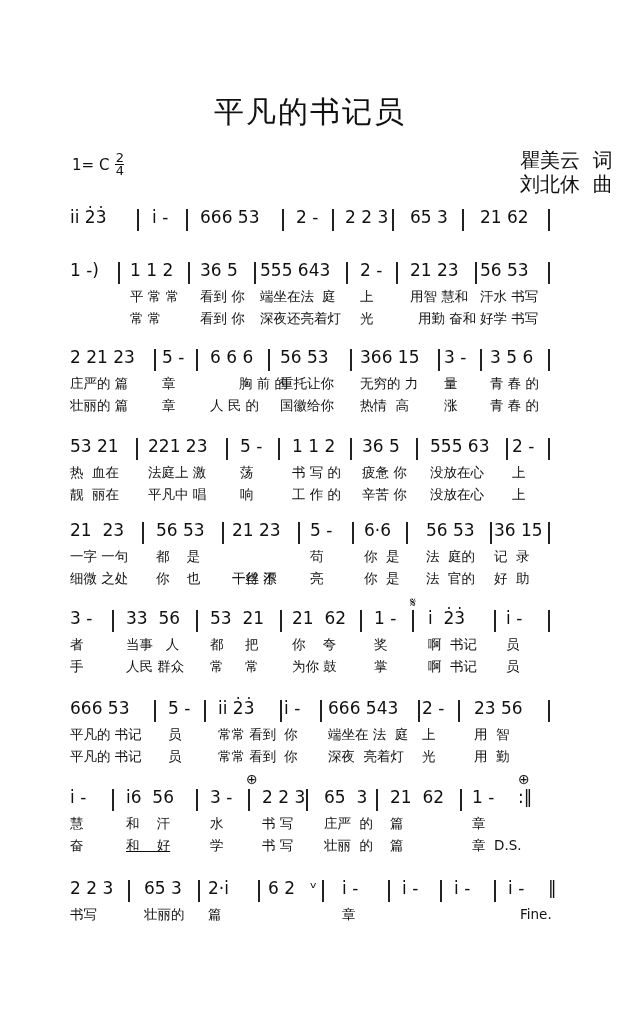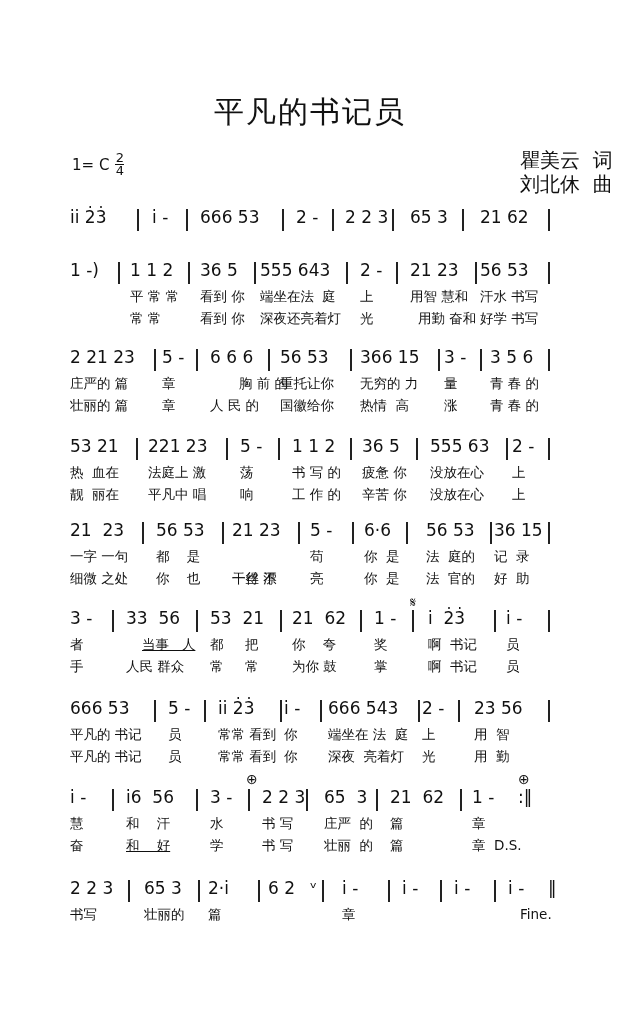--- a/index.html
+++ b/index.html
@@ -58,21 +58,21 @@
       <div class="lyric"><span class="lyr" style="left: 0px;">热  血在</span><span class="lyr" style="left: 78px;">法庭上 激</span><span class="lyr" style="left: 170px;">荡</span><span class="lyr" style="left: 222px;">书 写 的</span><span class="lyr" style="left: 292px;">疲惫 你</span><span class="lyr" style="left: 360px;">没放在心</span><span class="lyr" style="left: 442px;">上</span></div>
       <div class="lyric"><span class="lyr" style="left: 0px;">靓  丽在</span><span class="lyr" style="left: 78px;">平凡中 唱</span><span class="lyr" style="left: 170px;">响</span><span class="lyr" style="left: 222px;">工 作 的</span><span class="lyr" style="left: 292px;">辛苦 你</span><span class="lyr" style="left: 360px;">没放在心</span><span class="lyr" style="left: 442px;">上</span></div>
     </div>
     <div class="system" style="top: 520px;">
       <div class="notes"><span class="tok" style="left: 0px;">21  23</span><span class="bl" style="left: 72px;"></span><span class="tok" style="left: 86px;">56 53</span><span class="bl" style="left: 152px;"></span><span class="tok" style="left: 162px;">21 23</span><span class="bl" style="left: 228px;"></span><span class="tok" style="left: 240px;">5 -</span><span class="bl" style="left: 282px;"></span><span class="tok" style="left: 294px;">6·6</span><span class="bl" style="left: 336px;"></span><span class="tok" style="left: 356px;">56 53</span><span class="bl" style="left: 420px;"></span><span class="tok" style="left: 424px;">36 15</span><span class="bl" style="left: 478px;"></span></div>
       <div class="lyric"><span class="lyr" style="left: 0px;">一字 一句</span><span class="lyr" style="left: 86px;">都    是</span><span class="lyr" style="left: 162px; margin-top: 22px;">一丝 不</span><span class="lyr" style="left: 240px;">苟</span><span class="lyr" style="left: 294px;">你  是</span><span class="lyr" style="left: 356px;">法  庭的</span><span class="lyr" style="left: 424px;">记  录</span></div>
       <div class="lyric"><span class="lyr" style="left: 0px;">细微 之处</span><span class="lyr" style="left: 86px;">你    也</span><span class="lyr" style="left: 162px;">干得 漂</span><span class="lyr" style="left: 240px;">亮</span><span class="lyr" style="left: 294px;">你  是</span><span class="lyr" style="left: 356px;">法  官的</span><span class="lyr" style="left: 424px;">好  助</span></div>
     </div>
     <div class="system" style="top: 608px;">
       <div class="notes"><span class="tok" style="left: 0px;">3 -</span><span class="bl" style="left: 42px;"></span><span class="tok" style="left: 56px;">33  56</span><span class="bl" style="left: 126px;"></span><span class="tok" style="left: 140px;">53  21</span><span class="bl" style="left: 210px;"></span><span class="tok" style="left: 222px;">21  62</span><span class="bl" style="left: 290px;"></span><span class="tok" style="left: 304px;">1 -</span><span class="bl" style="left: 342px;"></span><span class="tok" style="left: 358px;">i̇  2̇3̇</span><span class="bl" style="left: 424px;"></span><span class="tok" style="left: 436px;">i̇ -</span><span class="bl" style="left: 478px;"></span><span class="sym" style="left: 340px; top: -14px;">𝄋</span></div>
-      <div class="lyric"><span class="lyr" style="left: 0px;">者</span><span class="lyr" style="left: 72px; text-decoration: underline;">当事   人</span><span class="lyr" style="left: 140px;">都     把</span><span class="lyr" style="left: 222px;">你    夸</span><span class="lyr" style="left: 304px;">奖</span><span class="lyr" style="left: 358px;">啊  书记</span><span class="lyr" style="left: 436px;">员</span></div>
+      <div class="lyric"><span class="lyr" style="left: 0px;">者</span><span class="lyr" style="left: 56px;">当事   人</span><span class="lyr" style="left: 140px;">都     把</span><span class="lyr" style="left: 222px;">你    夸</span><span class="lyr" style="left: 304px;">奖</span><span class="lyr" style="left: 358px;">啊  书记</span><span class="lyr" style="left: 436px;">员</span></div>
       <div class="lyric"><span class="lyr" style="left: 0px;">手</span><span class="lyr" style="left: 56px;">人民 群众</span><span class="lyr" style="left: 140px;">常     常</span><span class="lyr" style="left: 222px;">为你 鼓</span><span class="lyr" style="left: 304px;">掌</span><span class="lyr" style="left: 358px;">啊  书记</span><span class="lyr" style="left: 436px;">员</span></div>
     </div>
     <div class="system" style="top: 698px;">
       <div class="notes"><span class="tok" style="left: 0px;">666 53</span><span class="bl" style="left: 84px;"></span><span class="tok" style="left: 98px;">5 -</span><span class="bl" style="left: 134px;"></span><span class="tok" style="left: 148px;">i̇i̇ 2̇3̇</span><span class="bl" style="left: 210px;"></span><span class="tok" style="left: 214px;">i̇ -</span><span class="bl" style="left: 250px;"></span><span class="tok" style="left: 258px;">666 543</span><span class="bl" style="left: 348px;"></span><span class="tok" style="left: 352px;">2 -</span><span class="bl" style="left: 388px;"></span><span class="tok" style="left: 404px;">23 56</span><span class="bl" style="left: 478px;"></span></div>
       <div class="lyric"><span class="lyr" style="left: 0px;">平凡的 书记</span><span class="lyr" style="left: 98px;">员</span><span class="lyr" style="left: 148px;">常常 看到</span><span class="lyr" style="left: 214px;">你</span><span class="lyr" style="left: 258px;">端坐在 法  庭</span><span class="lyr" style="left: 352px;">上</span><span class="lyr" style="left: 404px;">用  智</span></div>
       <div class="lyric"><span class="lyr" style="left: 0px;">平凡的 书记</span><span class="lyr" style="left: 98px;">员</span><span class="lyr" style="left: 148px;">常常 看到</span><span class="lyr" style="left: 214px;">你</span><span class="lyr" style="left: 258px;">深夜  亮着灯</span><span class="lyr" style="left: 352px;">光</span><span class="lyr" style="left: 404px;">用  勤</span></div>
     </div>
     <div class="system" style="top: 787px;">
       <div class="notes"><span class="tok" style="left: 0px;">i̇ -</span><span class="bl" style="left: 42px;"></span><span class="tok" style="left: 56px;">i̇6  56</span><span class="bl" style="left: 126px;"></span><span class="tok" style="left: 140px;">3 -</span><span class="bl" style="left: 178px;"></span><span class="tok" style="left: 192px;">2 2 3</span><span class="bl" style="left: 236px;"></span><span class="tok" style="left: 254px;">65  3</span><span class="bl" style="left: 306px;"></span><span class="tok" style="left: 320px;">21  62</span><span class="bl" style="left: 390px;"></span><span class="tok" style="left: 402px;">1 -</span><span class="tok" style="left: 448px;">:‖</span><span class="sym" style="left: 176px; top: -16px;">⊕</span><span class="sym" style="left: 448px; top: -16px;">⊕</span></div>
       <div class="lyric"><span class="lyr" style="left: 0px;">慧</span><span class="lyr" style="left: 56px;">和    汗</span><span class="lyr" style="left: 140px;">水</span><span class="lyr" style="left: 192px;">书 写</span><span class="lyr" style="left: 254px;">庄严  的</span><span class="lyr" style="left: 320px;">篇</span><span class="lyr" style="left: 402px;">章</span></div>

